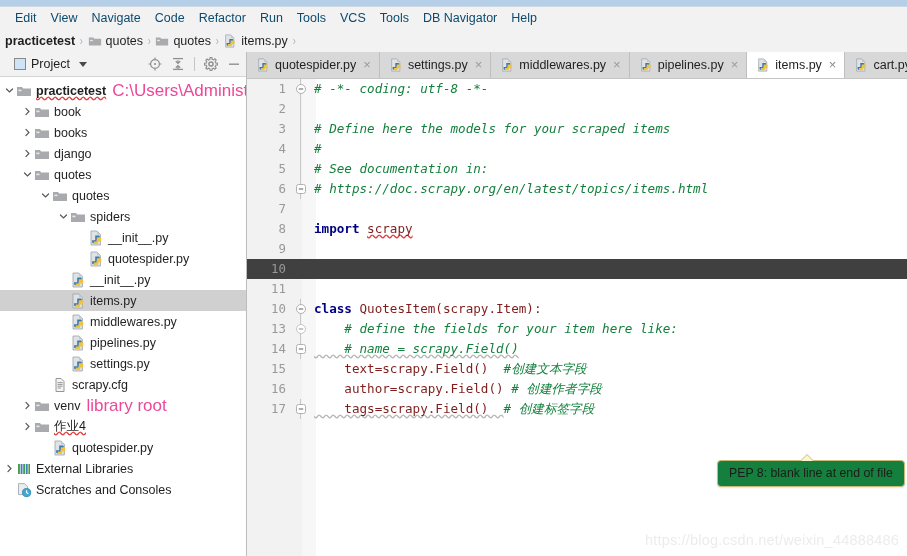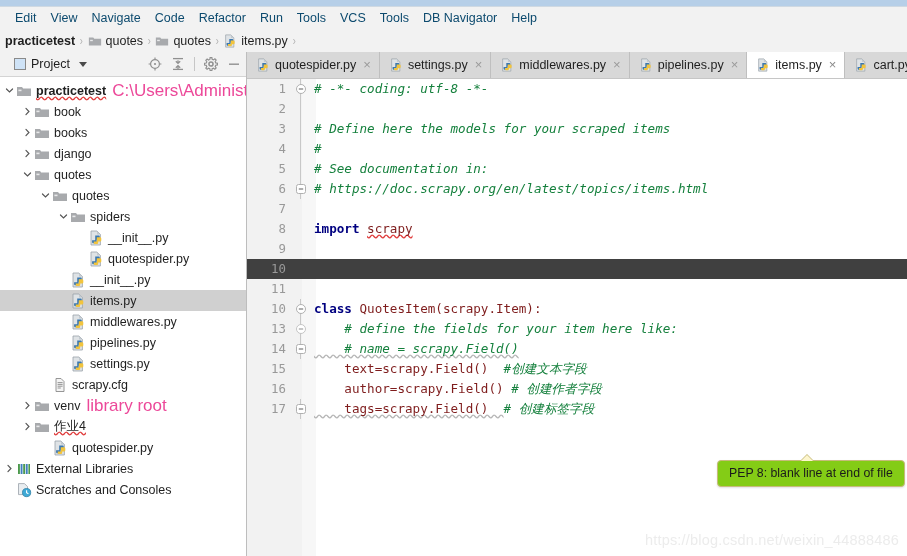--- a/index.html
+++ b/index.html
@@ -260,21 +260,21 @@
   .fline {
     position: absolute;
     left: 6px; top: 0; bottom: 0;
     width: 1px; background: #c8c8c8;
   }
 
   
   .tooltip {
     position: absolute;
     left: 470px; top: 381px;
-    background: #84cc16;
+    background: #15803d;
     border: 1px solid #c7bb7a;
     border-radius: 4px;
     padding: 5px 11px 6px 11px;
     font-size: 12.3px;
     color: #1b1b1b;
     white-space: nowrap;
     box-shadow: 0 1px 2px rgba(0,0,0,.12);
     z-index: 40;
   }
   .tt-arrow-o {

